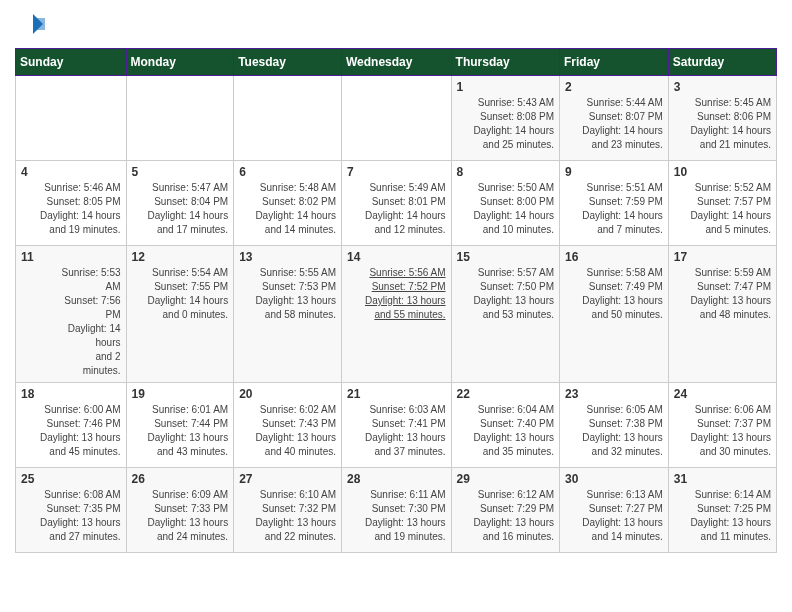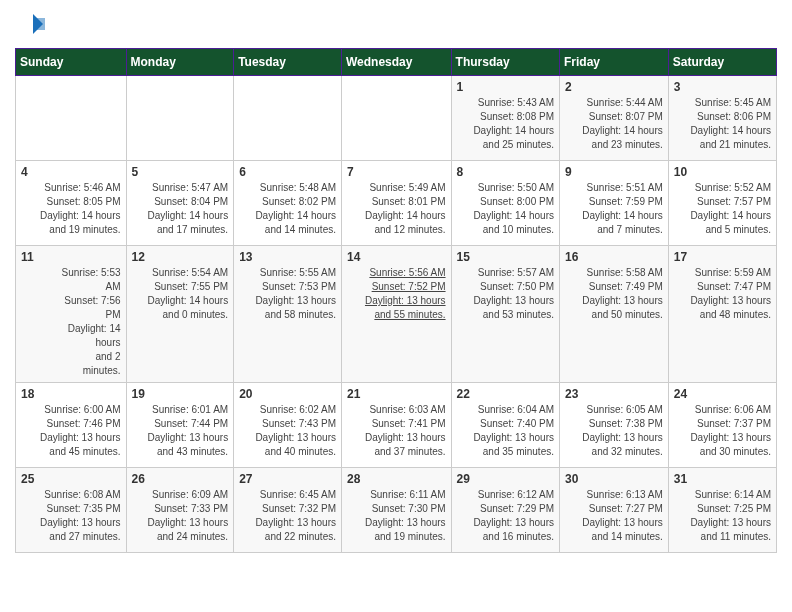--- a/index.html
+++ b/index.html
@@ -317,21 +317,21 @@
           </td>
           <td>
             <span class="day-number">26</span>
             <div class="day-info" style="white-space: pre-line;">Sunrise: 6:09 AM
 Sunset: 7:33 PM
 Daylight: 13 hours
 and 24 minutes.</div>
           </td>
           <td>
             <span class="day-number">27</span>
-            <div class="day-info" style="white-space: pre-line;">Sunrise: 6:45 AM
+            <div class="day-info" style="white-space: pre-line;">Sunrise: 6:10 AM
 Sunset: 7:32 PM
 Daylight: 13 hours
 and 22 minutes.</div>
           </td>
           <td>
             <span class="day-number">28</span>
             <div class="day-info" style="white-space: pre-line;">Sunrise: 6:11 AM
 Sunset: 7:30 PM
 Daylight: 13 hours
 and 19 minutes.</div>

